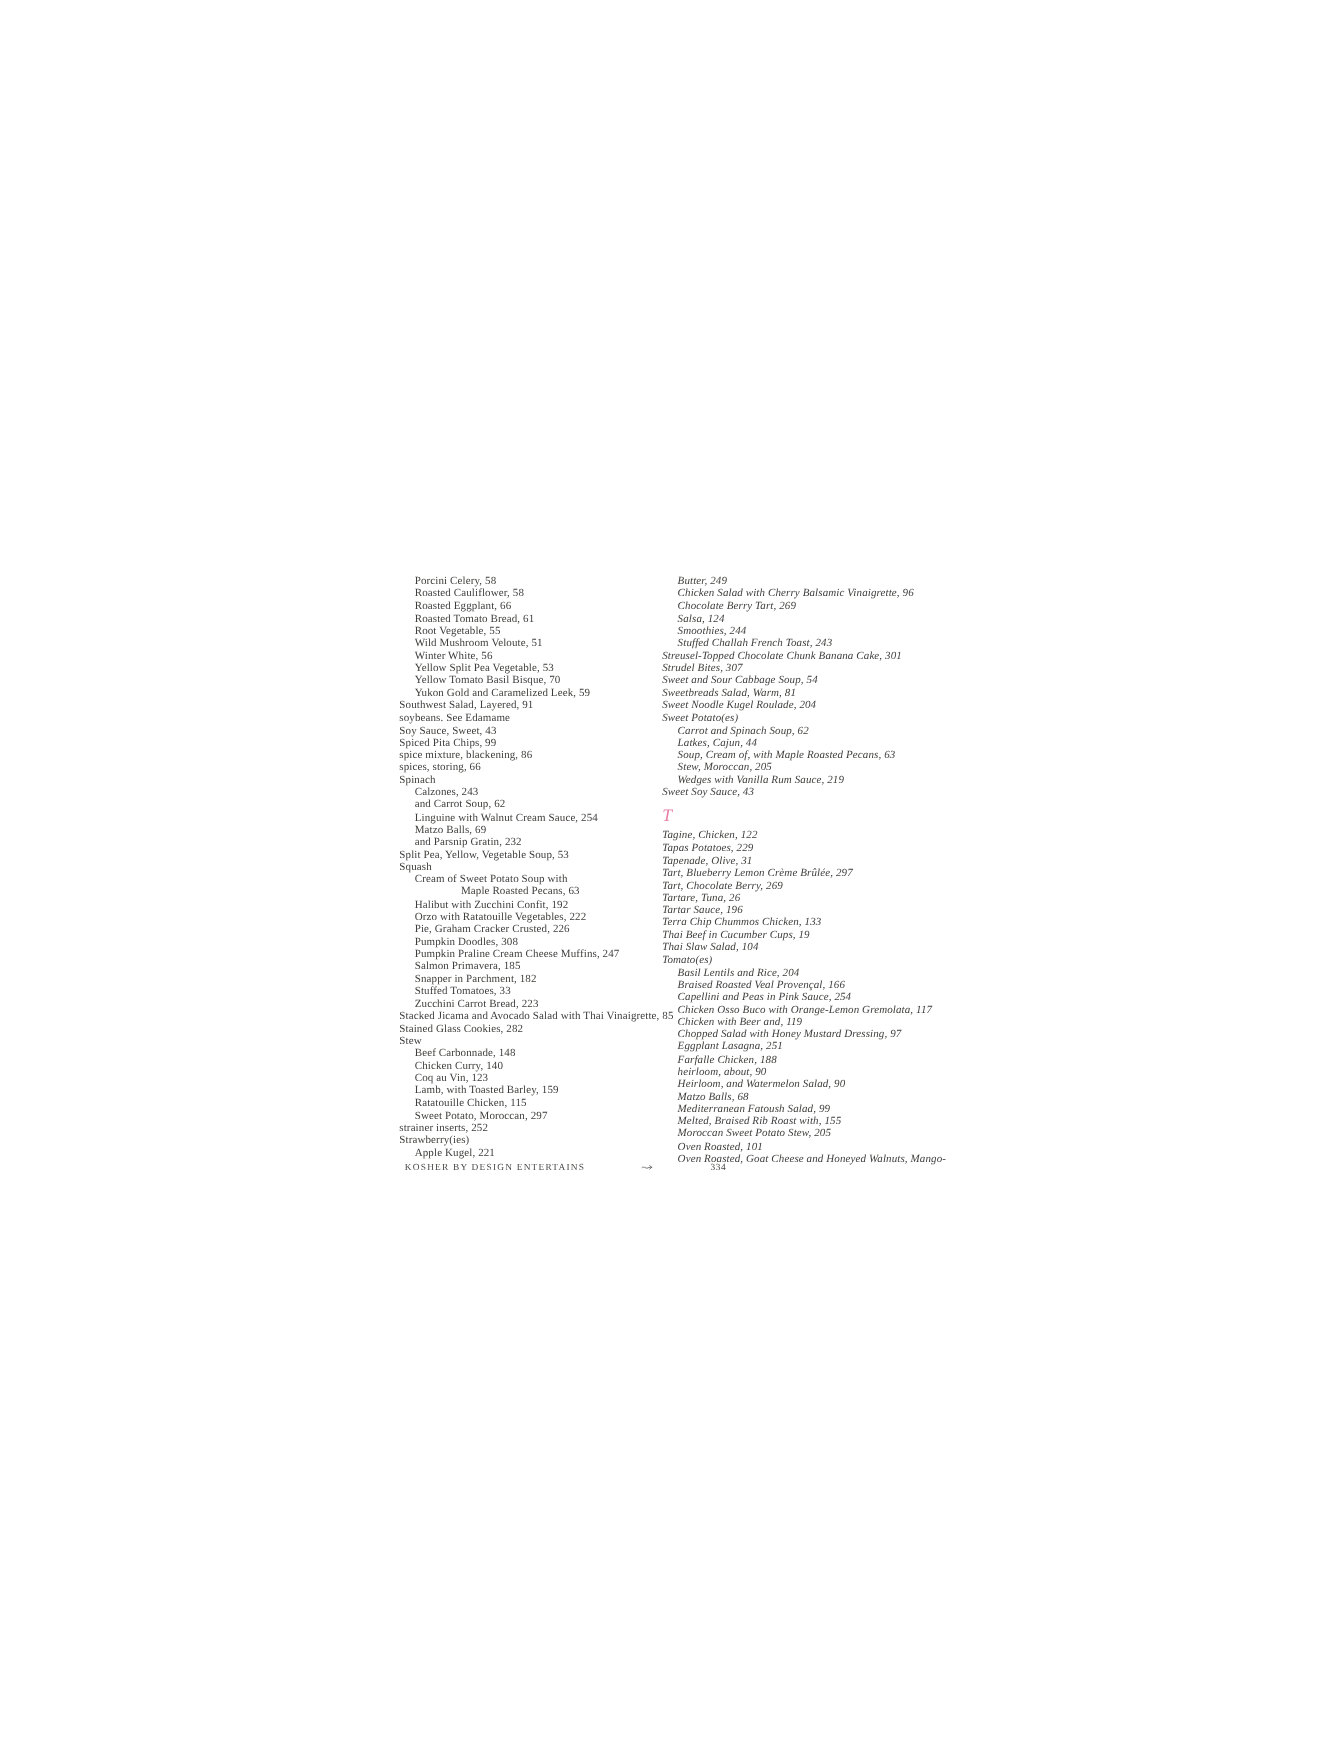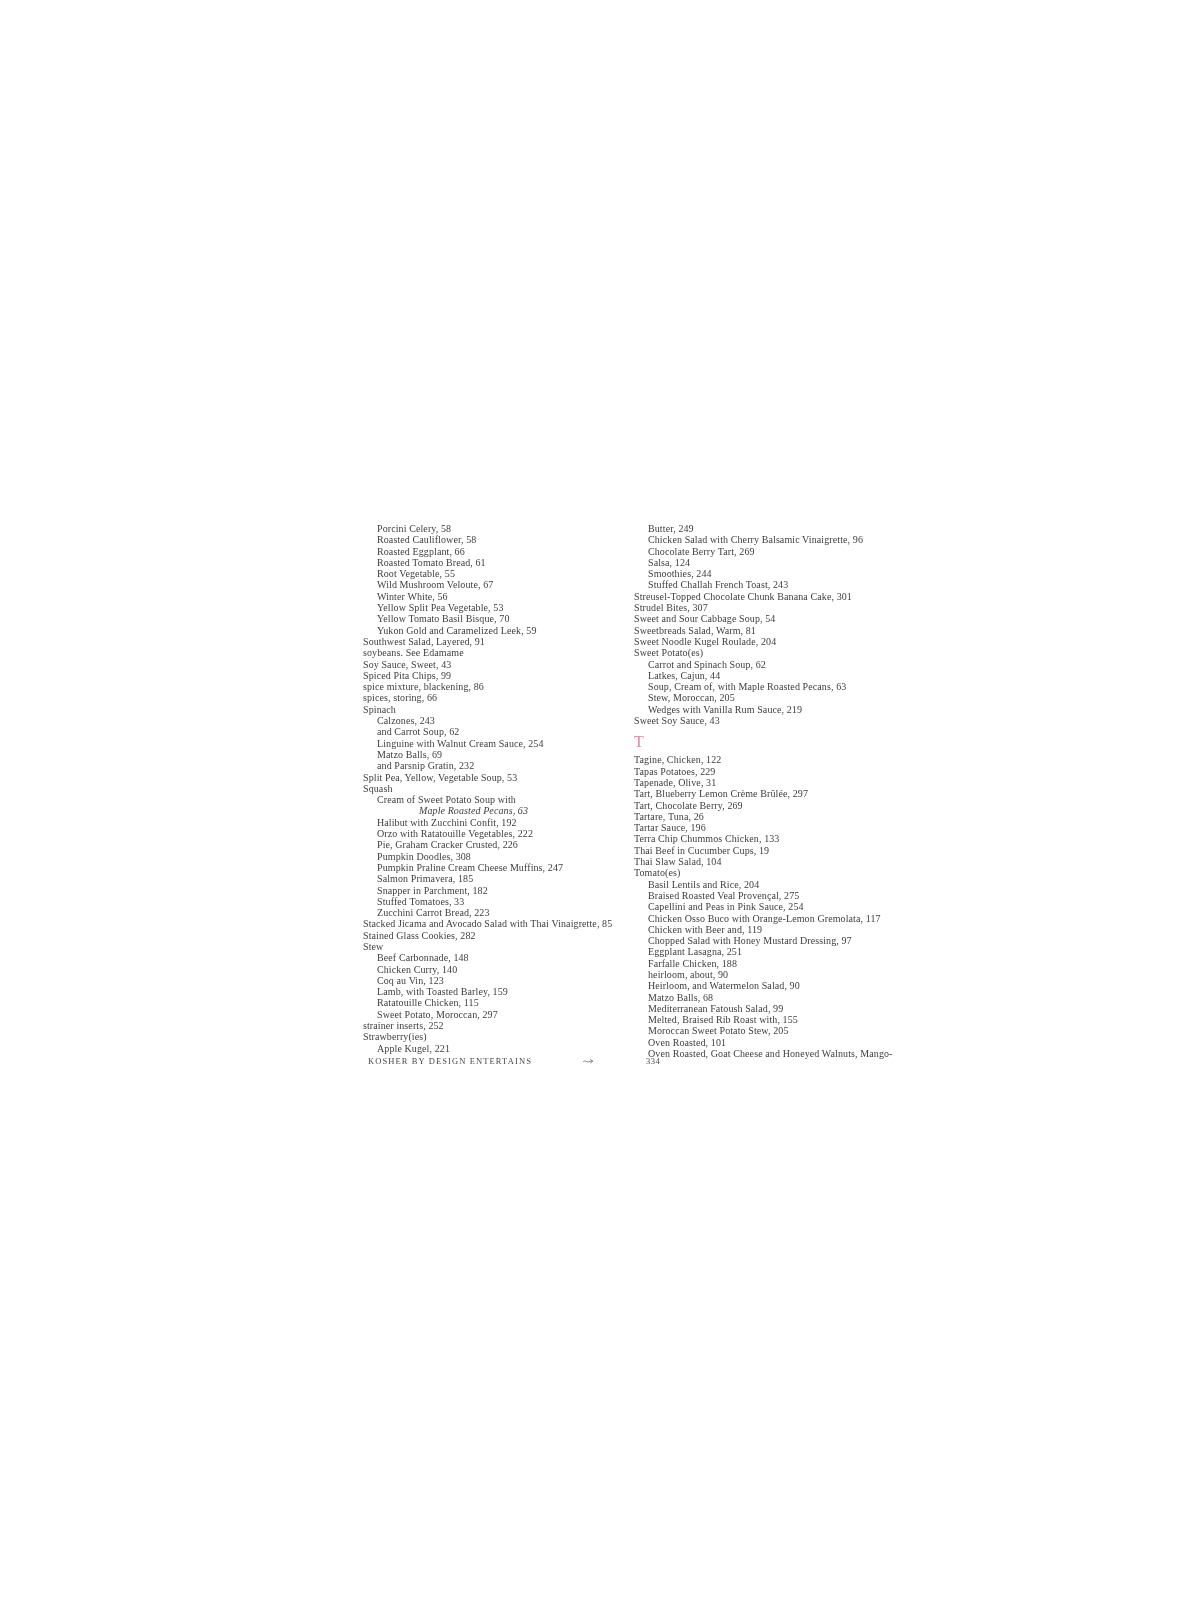--- a/index.html
+++ b/index.html
@@ -17,25 +17,25 @@
     overflow: hidden;
   }
   .index-col {
     position: absolute;
     top: 523px;
     font-size: 10px;
     line-height: 11.3px;
     letter-spacing: 0.1px;
   }
   #col-left  { left: 363px; width: 215px; }
-  #col-right { left: 634px; width: 250px; }
+  #col-right { left: 602px; width: 250px; font-style: italic; }
   .entry { white-space: nowrap; }
   .indent-0 { padding-left: 0; }
   .indent-1 { padding-left: 14px; }
-  .indent-2 { padding-left: 56px; font-style: italic; }
+  .indent-2 { padding-left: 56px; }
   .letter-heading {
     color: var(--accent-color, #e87fa6);
     font-size: 16px;
     line-height: 18px;
     margin-top: 7px;
     margin-bottom: 3px;
     font-weight: 400;
   }
   #footer {
     position: absolute;
@@ -64,21 +64,21 @@
 <body>
 
 <div id="page">
 
   <div id="col-left" class="index-col">
       <div class="entry indent-1">Porcini Celery, 58</div>
       <div class="entry indent-1">Roasted Cauliflower, 58</div>
       <div class="entry indent-1">Roasted Eggplant, 66</div>
       <div class="entry indent-1">Roasted Tomato Bread, 61</div>
       <div class="entry indent-1">Root Vegetable, 55</div>
-      <div class="entry indent-1">Wild Mushroom Veloute, 67</div>
+      <div class="entry indent-1">Wild Mushroom Veloute, 51</div>
       <div class="entry indent-1">Winter White, 56</div>
       <div class="entry indent-1">Yellow Split Pea Vegetable, 53</div>
       <div class="entry indent-1">Yellow Tomato Basil Bisque, 70</div>
       <div class="entry indent-1">Yukon Gold and Caramelized Leek, 59</div>
       <div class="entry indent-0">Southwest Salad, Layered, 91</div>
       <div class="entry indent-0">soybeans. See Edamame</div>
       <div class="entry indent-0">Soy Sauce, Sweet, 43</div>
       <div class="entry indent-0">Spiced Pita Chips, 99</div>
       <div class="entry indent-0">spice mixture, blackening, 86</div>
       <div class="entry indent-0">spices, storing, 66</div>
@@ -140,21 +140,21 @@
       <div class="entry indent-0">Tapenade, Olive, 31</div>
       <div class="entry indent-0">Tart, Blueberry Lemon Crème Brûlée, 297</div>
       <div class="entry indent-0">Tart, Chocolate Berry, 269</div>
       <div class="entry indent-0">Tartare, Tuna, 26</div>
       <div class="entry indent-0">Tartar Sauce, 196</div>
       <div class="entry indent-0">Terra Chip Chummos Chicken, 133</div>
       <div class="entry indent-0">Thai Beef in Cucumber Cups, 19</div>
       <div class="entry indent-0">Thai Slaw Salad, 104</div>
       <div class="entry indent-0">Tomato(es)</div>
       <div class="entry indent-1">Basil Lentils and Rice, 204</div>
-      <div class="entry indent-1">Braised Roasted Veal Provençal, 275</div>
+      <div class="entry indent-1">Braised Roasted Veal Provençal, 166</div>
       <div class="entry indent-1">Capellini and Peas in Pink Sauce, 254</div>
       <div class="entry indent-1">Chicken Osso Buco with Orange-Lemon Gremolata, 117</div>
       <div class="entry indent-1">Chicken with Beer and, 119</div>
       <div class="entry indent-1">Chopped Salad with Honey Mustard Dressing, 97</div>
       <div class="entry indent-1">Eggplant Lasagna, 251</div>
       <div class="entry indent-1">Farfalle Chicken, 188</div>
       <div class="entry indent-1">heirloom, about, 90</div>
       <div class="entry indent-1">Heirloom, and Watermelon Salad, 90</div>
       <div class="entry indent-1">Matzo Balls, 68</div>
       <div class="entry indent-1">Mediterranean Fatoush Salad, 99</div>

